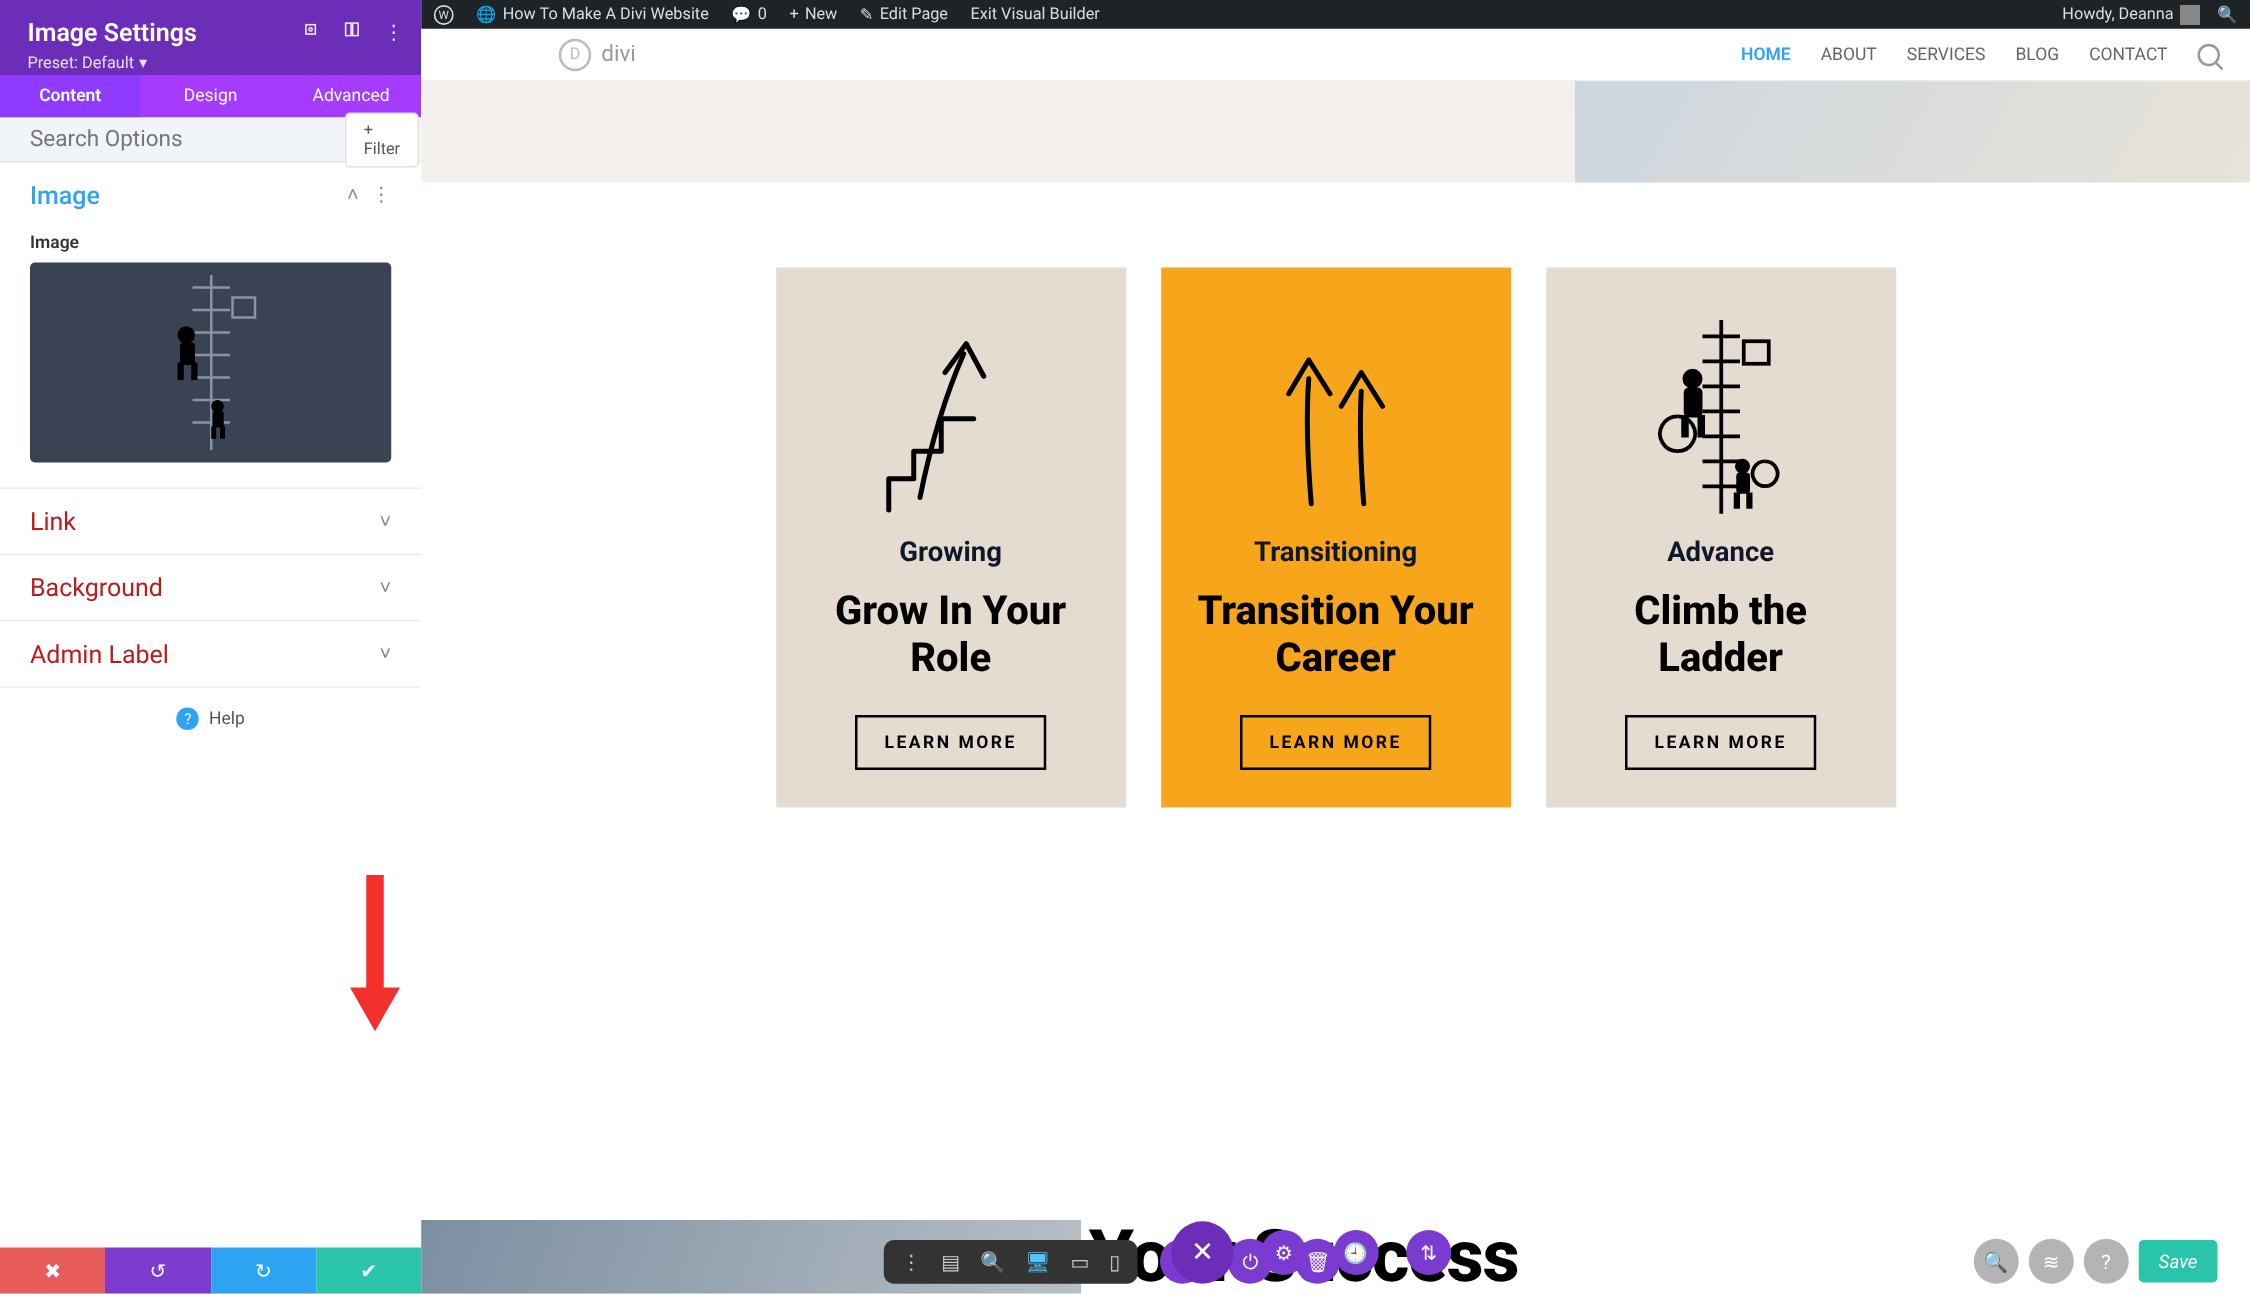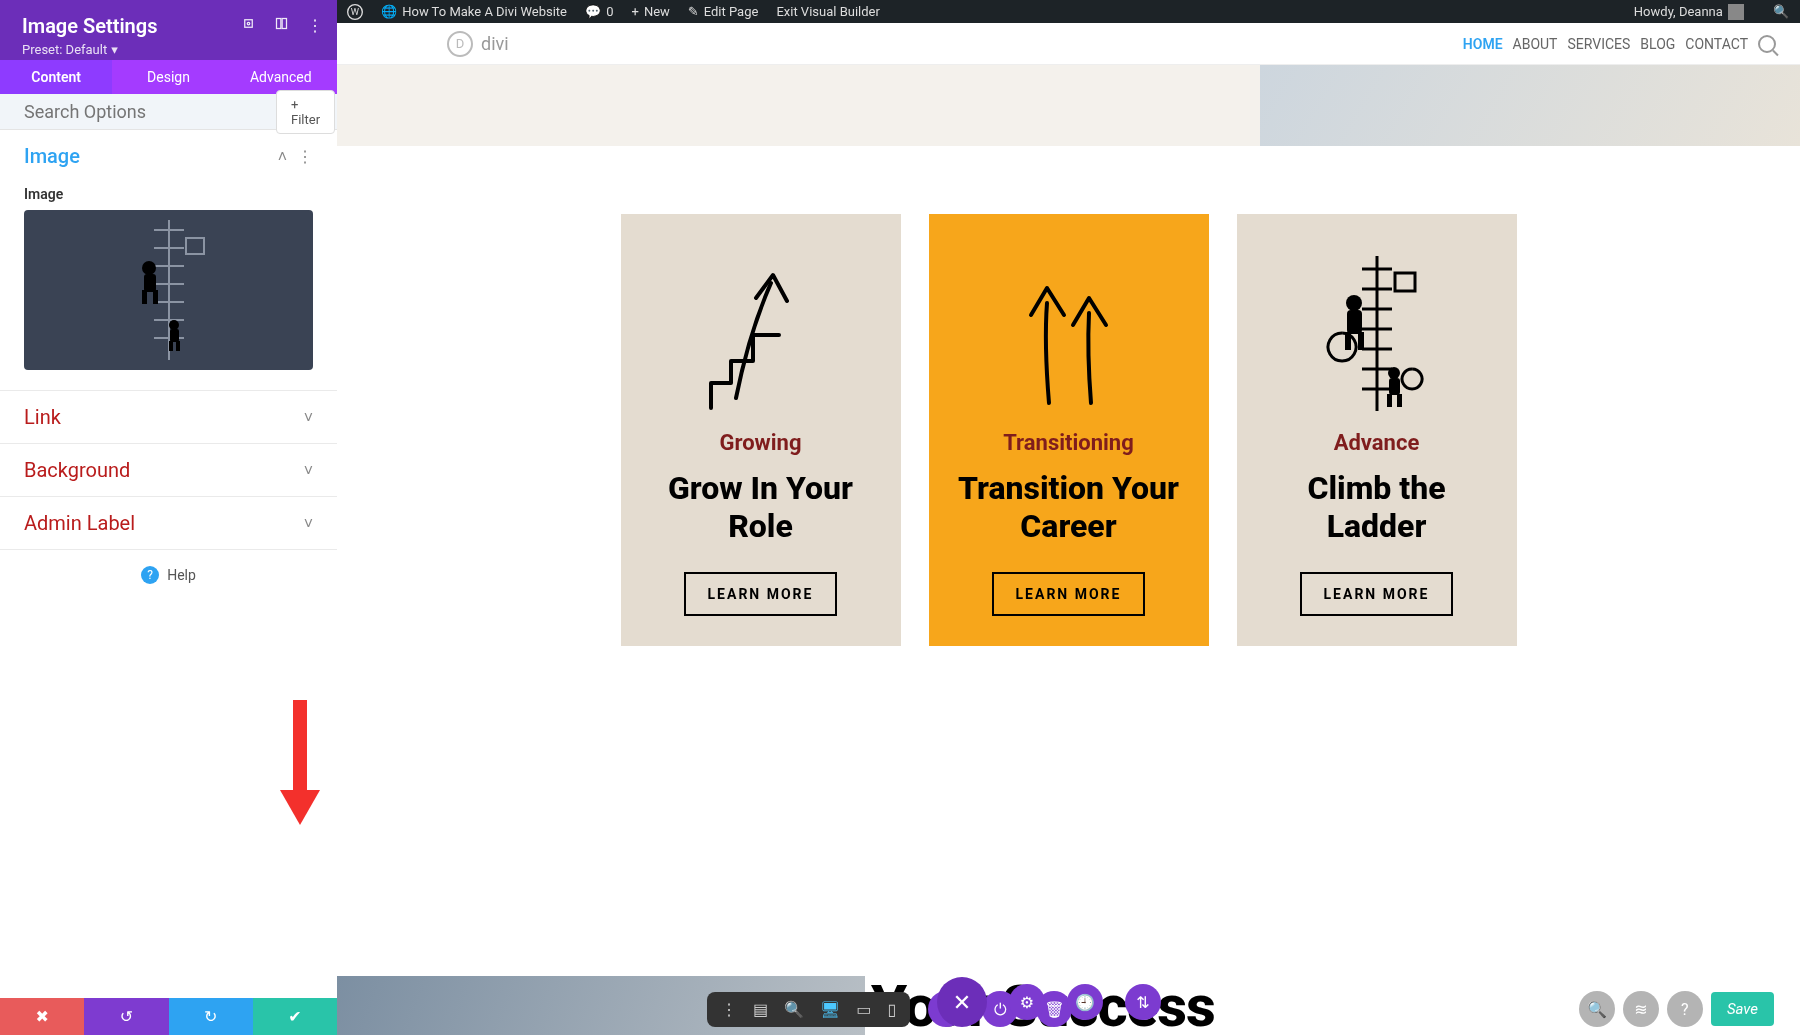--- a/index.html
+++ b/index.html
@@ -37,40 +37,40 @@
 
   
   .arrow-annot { position:absolute; left:275px; top:700px; pointer-events:none; }
 
   
   #main { position:absolute; left:337px; top:0; right:0; height:1035px; background:#fff; }
   
   .admin-bar { height:23px; background:#1d2327; color:#ddd; display:flex; align-items:center; font-size:13px; padding:0 10px; }
   .admin-bar .ab-left { display:flex; align-items:center; gap:18px; }
   .admin-bar .ab-left span, .admin-bar .ab-right span { display:flex; align-items:center; gap:5px; cursor:pointer;}
-  .admin-bar .ab-right { margin-left:auto; display:flex; align-items:center; gap:30px;}
+  .admin-bar .ab-right { margin-left:auto; display:flex; align-items:center; gap:14px;}
   .admin-bar .avatar { width:16px; height:16px; background:#888; }
   
   .site-header { height:42px; border-bottom:1px solid #eee; display:flex; align-items:center; padding:0 24px 0 110px; }
   .logo { display:flex; align-items:center; gap:8px; color:#999; font-size:18px;}
   .logo-circle { width:26px; height:26px; border:2px solid #bbb; border-radius:50%; display:flex; align-items:center; justify-content:center; font-size:13px; color:#bbb;}
-  .site-nav { margin-left:auto; display:flex; align-items:center; gap:10px; font-size:14px; color:#666; }
+  .site-nav { margin-left:auto; display:flex; align-items:center; gap:24px; font-size:14px; color:#666; }
   .site-nav span { cursor:pointer; }
   .site-nav .active { color:#2ea3f2; font-weight:600;}
   .site-nav .search-ic { width:18px; height:18px; border:2px solid #999; border-radius:50%; position:relative;}
   .site-nav .search-ic::after { content:""; position:absolute; width:7px; height:2px; background:#999; bottom:-3px; right:-5px; transform:rotate(45deg);}
   
   .hero-strip { height:81px; background:#f4f1ec; position:relative; }
   .hero-strip .img { position:absolute; right:0; top:0; height:81px; width:540px; background:linear-gradient(120deg,#cdd6de,#e8e3d9);}
   
   .cards { display:flex; gap:28px; justify-content:center; padding:68px 0 60px; }
   .card { width:280px; min-height:426px; background:#e4dcd0; display:flex; flex-direction:column; align-items:center; padding:36px 26px 30px; }
   .card.highlight { background:#f7a61b; }
   .card-icon { height:166px; display:flex; align-items:center; justify-content:center; margin-bottom:10px;}
-  .card-kicker { font-size:22px; font-weight:700; color:#7f1d1d; margin-top:4px;}
+  .card-kicker { font-size:22px; font-weight:700; color:#0f172a; margin-top:4px;}
   .card-title { font-size:32px; font-weight:800; color:#000; text-align:center; line-height:1.2; margin:14px 0 26px;}
   .card-btn { border:2px solid #000; padding:12px 22px; font-size:14px; letter-spacing:2px; font-weight:700; cursor:pointer; position:relative; background:transparent;}
   .card-btn::after{ content:""; position:absolute; inset:4px -4px -4px 4px; border:2px solid #000; z-index:-1;}
   
   .bottom-strip { position:absolute; left:0; bottom:0; right:0; height:59px; display:flex; }
   .bottom-strip .bg-img { width:528px; background:linear-gradient(110deg,#7c8fa2,#b8bfc5); }
   .bottom-strip .bg-text-wrap { flex:1; background:#fff; display:flex; align-items:center; padding-left:6px;}
   .bottom-strip .big-text { font-size:58px; font-weight:800; letter-spacing:-1px;}
   
   .divi-toolbar { position:absolute; bottom:8px; left:26px; display:flex; align-items:center; gap:8px; }

